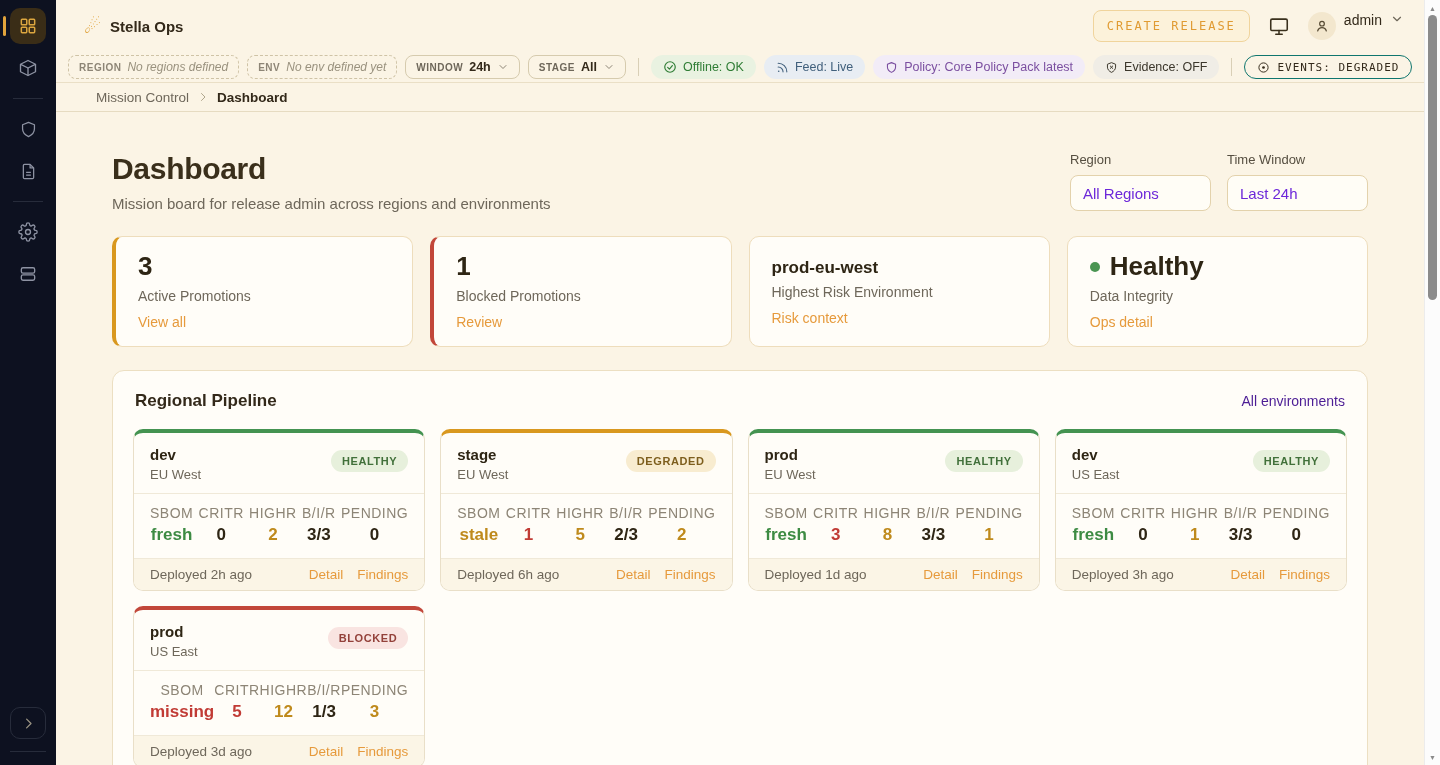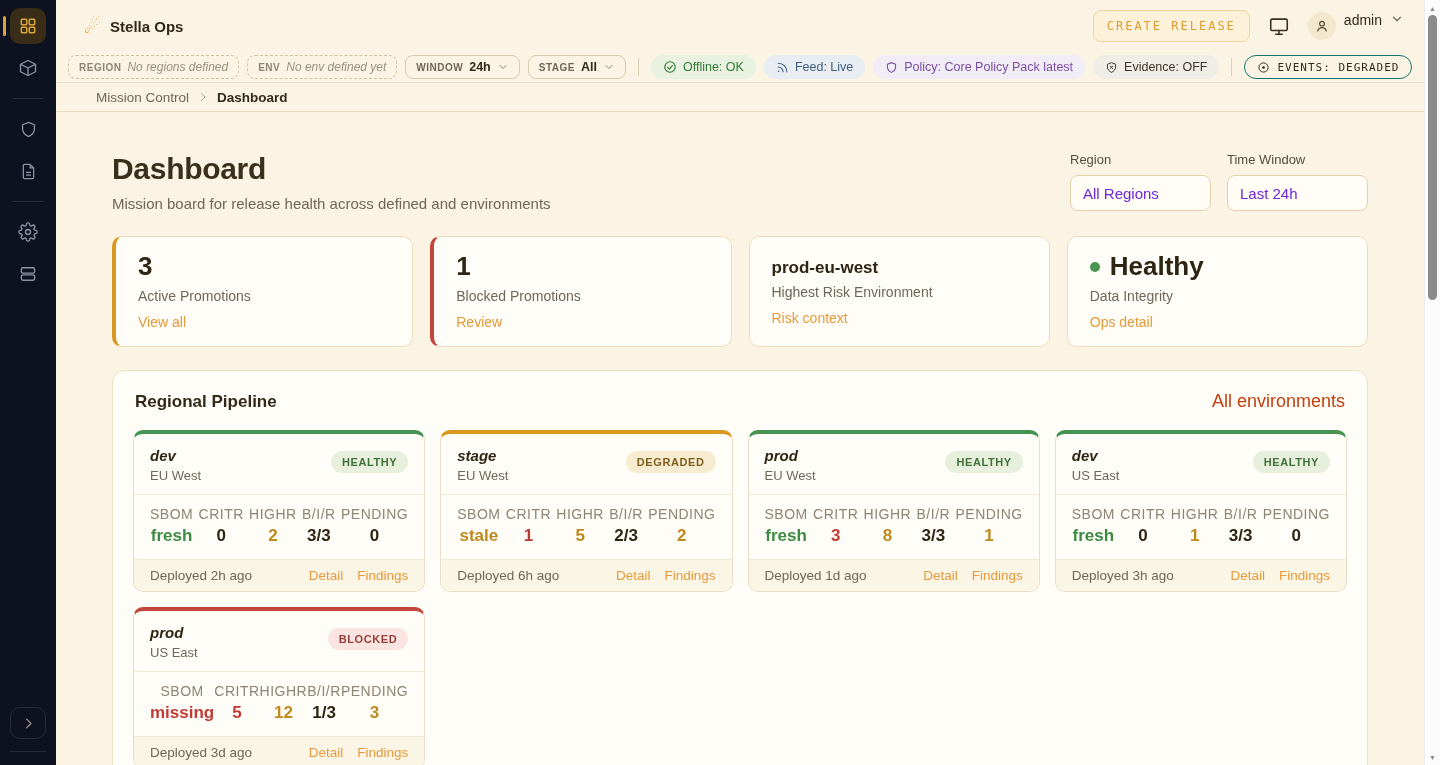--- a/index.html
+++ b/index.html
@@ -140,31 +140,31 @@
   .sum-label { font-size:14px; color:#6e675a; margin-top:6px; }
   .sum-link { display:inline-block; font-size:14px; color:#e69a3c; margin-top:10px; text-decoration:none; cursor:pointer; }
 
   
   .pipeline-panel {
     margin-top:23px; background:#fffdf8; border:1px solid #ecdfc2; border-radius:12px;
     padding:20px 20px 24px;
   }
   .panel-head { display:flex; justify-content:space-between; align-items:center; padding:0 2px; }
   .panel-title { font-size:17px; font-weight:bold; color:#33291a; }
-  .panel-link { font-size:18px; color:#c2410c; text-decoration:none; cursor:pointer; }
+  .panel-link { font-size:14px; color:#4c1d95; text-decoration:none; cursor:pointer; }
   .pipe-grid { display:grid; grid-template-columns:repeat(4,1fr); gap:15px; margin-top:18px; }
   .pipe-card {
     background:#fffdf8; border:1px solid #e9dfc8; border-radius:10px; overflow:hidden;
     border-top:4px solid transparent;
   }
   .pipe-card.healthy  { border-top-color:#449351; }
   .pipe-card.degraded { border-top-color:#d9981f; }
   .pipe-card.blocked  { border-top-color:#c2473a; }
   .pc-head { display:flex; justify-content:space-between; align-items:flex-start; padding:13px 16px 11px; }
-  .pc-env { font-size:15px; font-weight:bold; color:#2e2514;font-style:italic; }
+  .pc-env { font-size:15px; font-weight:bold; color:#2e2514; }
   .pc-region { font-size:13px; color:#6e675a; margin-top:4px; }
   .badge {
     font-size:11px; font-weight:bold; letter-spacing:.6px;
     padding:5px 11px; border-radius:999px; margin-top:4px;
   }
   .healthy  .badge { background:#e7f0dc; color:#41703a; }
   .degraded .badge { background:#f8ecd0; color:#7d5e1d; }
   .blocked  .badge { background:#f9e4e1; color:#93413a; }
   .pc-stats { display:flex; justify-content:space-between; padding:11px 16px 13px; border-top:1px solid #f0e9d8; }
   .stat { text-align:center; }
@@ -378,21 +378,21 @@
           </svg>
       </span>
       <span class="current">Dashboard</span>
     </nav>
 
     <main class="content">
 
       <div class="page-head">
         <div>
           <h1 class="page-title">Dashboard</h1>
-          <div class="page-subtitle">Mission board for release health across defined and environments</div>
+          <div class="page-subtitle">Mission board for release admin across regions and environments</div>
         </div>
         <div class="filters">
           <div class="filter">
             <div class="filter-label">Region</div>
             <div class="select">All Regions</div>
           </div>
           <div class="filter">
             <div class="filter-label">Time Window</div>
             <div class="select">Last 24h</div>
           </div>

